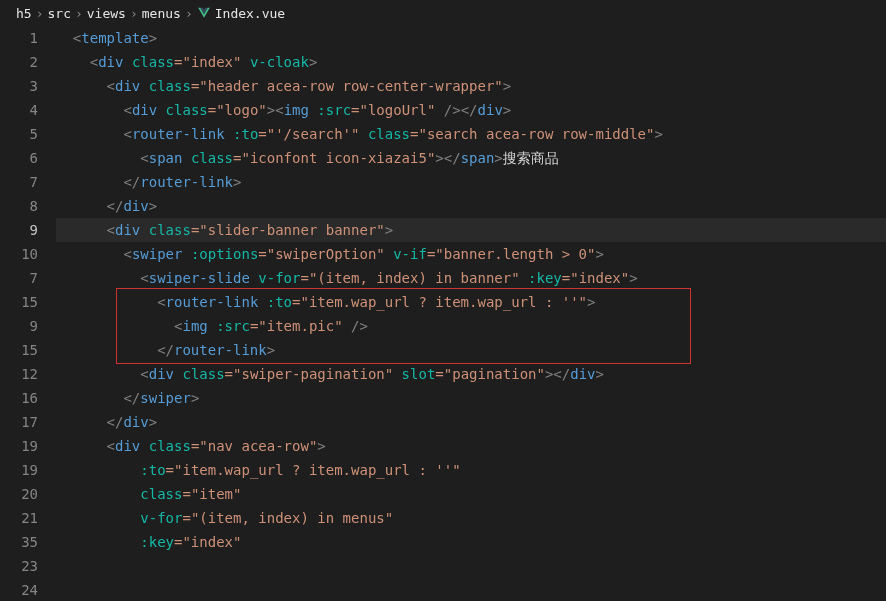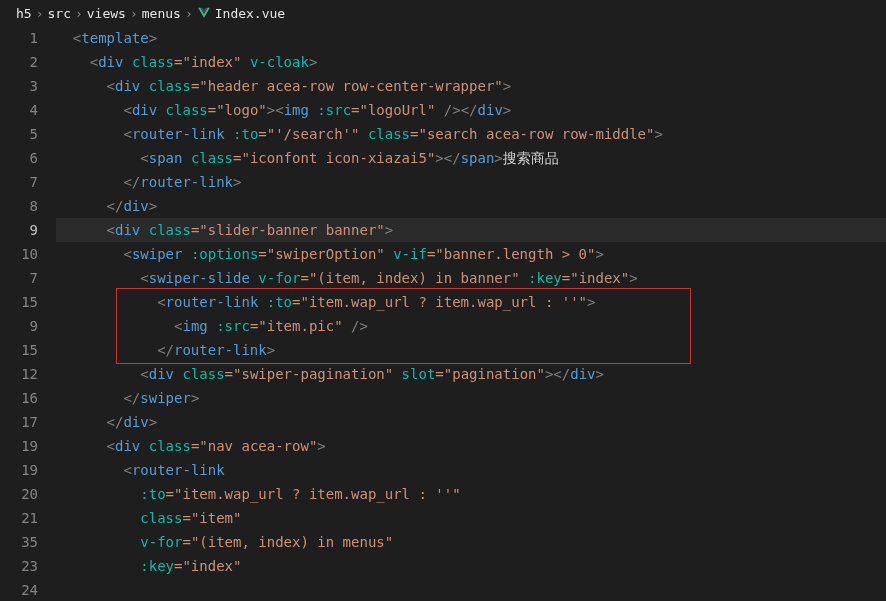--- a/index.html
+++ b/index.html
@@ -136,20 +136,19 @@
     <div class="code-line highlighted"><span>      </span><span class="tag-bracket">&lt;</span><span class="tag-name">div</span><span class="attr-name"> class</span><span class="attr-value">="slider-banner banner"</span><span class="tag-bracket">&gt;</span></div>
     <div class="code-line"><span>        </span><span class="tag-bracket">&lt;</span><span class="tag-name">swiper</span><span class="attr-name"> :options</span><span class="attr-value">="swiperOption"</span><span class="attr-name"> v-if</span><span class="attr-value">="banner.length &gt; 0"</span><span class="tag-bracket">&gt;</span></div>
     <div class="code-line"><span>          </span><span class="tag-bracket">&lt;</span><span class="tag-name">swiper-slide</span><span class="attr-name"> v-for</span><span class="attr-value">="(item, index) in banner"</span><span class="attr-name"> :key</span><span class="attr-value">="index"</span><span class="tag-bracket">&gt;</span></div>
     <div class="code-line"><span>            </span><span class="tag-bracket">&lt;</span><span class="tag-name">router-link</span><span class="attr-name"> :to</span><span class="attr-value">="item.wap_url ? item.wap_url : ''"</span><span class="tag-bracket">&gt;</span></div>
     <div class="code-line"><span>              </span><span class="tag-bracket">&lt;</span><span class="tag-name">img</span><span class="attr-name"> :src</span><span class="attr-value">="item.pic"</span><span class="tag-bracket"> /&gt;</span></div>
     <div class="code-line"><span>            </span><span class="tag-bracket">&lt;/</span><span class="tag-name">router-link</span><span class="tag-bracket">&gt;</span></div>
     <div class="code-line"><span>          </span><span class="tag-bracket">&lt;</span><span class="tag-name">div</span><span class="attr-name"> class</span><span class="attr-value">="swiper-pagination"</span><span class="attr-name"> slot</span><span class="attr-value">="pagination"</span><span class="tag-bracket">&gt;&lt;/</span><span class="tag-name">div</span><span class="tag-bracket">&gt;</span></div>
     <div class="code-line"><span>        </span><span class="tag-bracket">&lt;/</span><span class="tag-name">swiper</span><span class="tag-bracket">&gt;</span></div>
     <div class="code-line"><span>      </span><span class="tag-bracket">&lt;/</span><span class="tag-name">div</span><span class="tag-bracket">&gt;</span></div>
     <div class="code-line"><span>      </span><span class="tag-bracket">&lt;</span><span class="tag-name">div</span><span class="attr-name"> class</span><span class="attr-value">="nav acea-row"</span><span class="tag-bracket">&gt;</span></div>
-    <div class="code-line"><span>        </span><span class="tag-bracket">&lt;</span><span class="tag-name">router-link</span></div>
     <div class="code-line"><span>          </span><span class="attr-name">:to</span><span class="attr-value">="item.wap_url ? item.wap_url : ''"</span></div>
     <div class="code-line"><span>          </span><span class="attr-name">class</span><span class="attr-value">="item"</span></div>
     <div class="code-line"><span>          </span><span class="attr-name">v-for</span><span class="attr-value">="(item, index) in menus"</span></div>
     <div class="code-line"><span>          </span><span class="attr-name">:key</span><span class="attr-value">="index"</span></div>
     <div class="red-box" style="top:262px; left:60px; width:575px; height:76px;"></div>
   </div>
 </div>
 
 </body></html>

